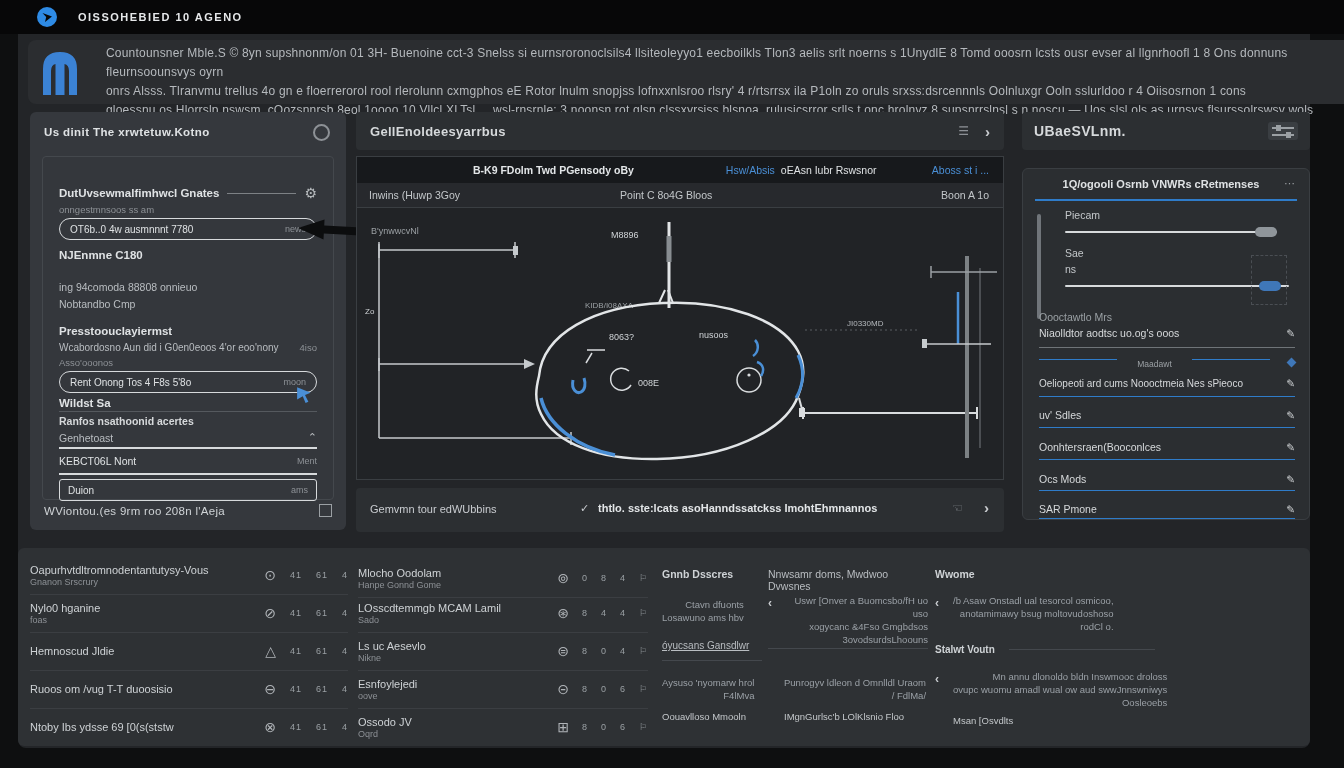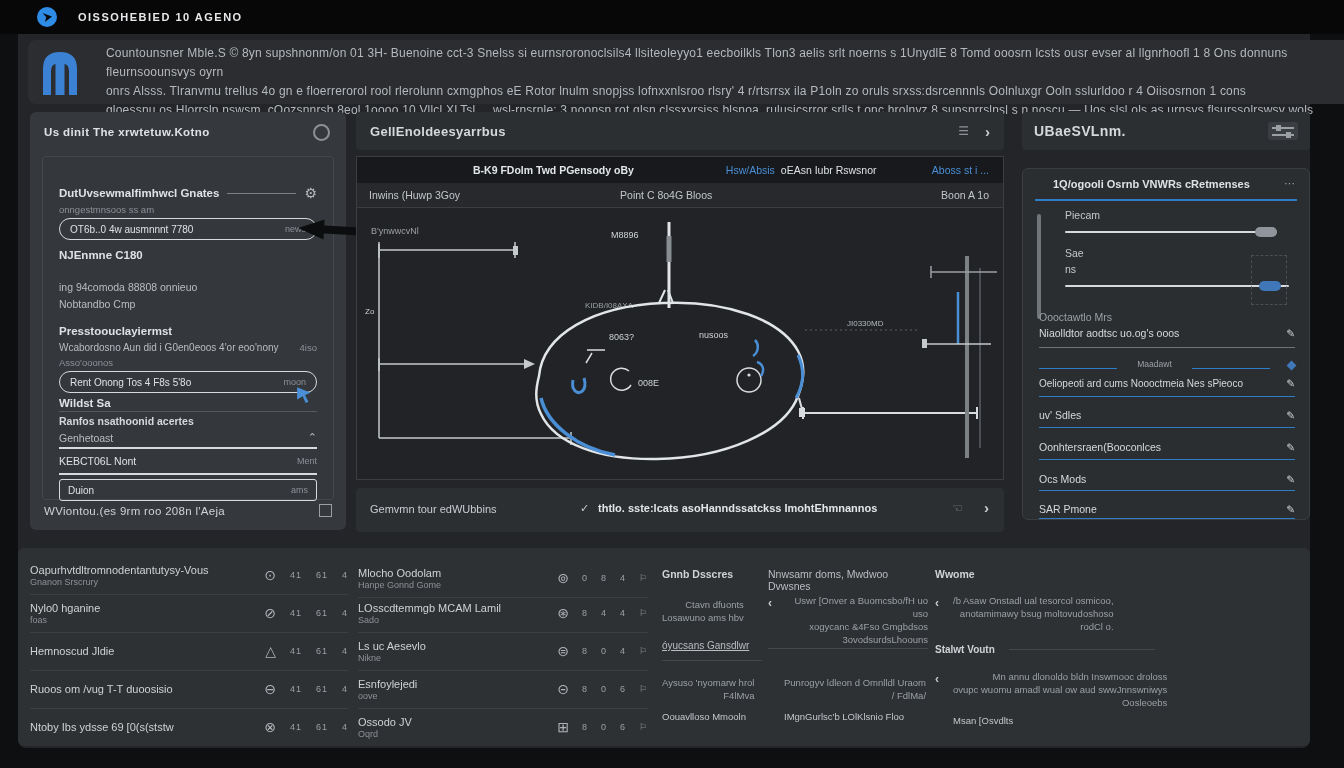--- a/index.html
+++ b/index.html
@@ -55,32 +55,32 @@
           font-size:10.5px;color:#c3c7ca;}
   .c-foot{left:356px;top:488px;width:648px;height:44px;background:#2c2f32;border-radius:4px;}
 
   
   .r-head{left:1022px;top:112px;width:288px;height:38px;background:#2c2f32;border-radius:4px;display:flex;align-items:center;}
   .r-head .t{margin-left:12px;font-size:14px;font-weight:bold;color:#d6d9db;letter-spacing:.4px;}
   .eqicon{margin-left:auto;margin-right:12px;position:relative;width:30px;height:18px;background:#3a3e42;border-radius:3px;}
   .eqicon i{position:absolute;background:#9ba0a4;}
   .r-card{left:1022px;top:168px;width:288px;height:352px;background:#2b2e31;border:1px solid #3a3e42;
           border-radius:6px;box-sizing:border-box;}
-  .r-title{position:absolute;left:30px;right:40px;top:9px;text-align:left;font-size:11px;font-weight:bold;color:#dfe2e4;}
+  .r-title{position:absolute;left:30px;right:40px;top:9px;text-align:center;font-size:11px;font-weight:bold;color:#dfe2e4;}
   .r-dots{position:absolute;right:14px;top:8px;color:#9ba0a4;font-size:11px;}
   .r-underline{position:absolute;left:12px;right:12px;top:30px;border-top:2px solid #2f7cc9;}
   .r-scroll{position:absolute;left:14px;top:45px;width:4px;height:105px;background:#70757a;border-radius:2px;}
   .r-lbl{position:absolute;font-size:10.5px;color:#c3c7ca;}
   .slider{position:absolute;height:2px;background:#d7dadc;border-radius:1px;}
   .knob{position:absolute;width:22px;height:10px;border-radius:5px;}
   .r-field{position:absolute;left:16px;right:14px;display:flex;align-items:center;}
   .r-field span{font-size:10.5px;color:#d6d9db;}
   .pencil{margin-left:auto;font-size:11px;color:#c3c7ca;}
   .r-bline{position:absolute;left:16px;right:14px;border-top:1.5px solid #2f7cc9;}
-  .r-divider{position:absolute;left:16px;right:14px;display:flex;align-items:flex-end;gap:12px;}
+  .r-divider{position:absolute;left:16px;right:14px;display:flex;align-items:flex-start;gap:12px;}
   .r-divider .ln{flex:1;border-top:1.5px solid #2f7cc9;}
   .r-divider .dl{margin:0 8px;font-size:8.5px;color:#9ba0a4;}
   .r-divider .dm{width:7px;height:7px;background:#3f77b8;transform:rotate(45deg);margin-left:6px;}
   .dotbox{position:absolute;border:1px dashed #4a4e53;}
 
   
   .bottom{left:18px;top:548px;width:1292px;height:198px;background:#2e3134;border-radius:6px;}
   .col{position:absolute;top:0;height:198px;}
   .rowA{position:absolute;left:0;right:0;height:38px;border-bottom:1px solid #3b3e42;display:flex;align-items:center;}
   .rowA .tt{font-size:11px;color:#ced2d5;}

